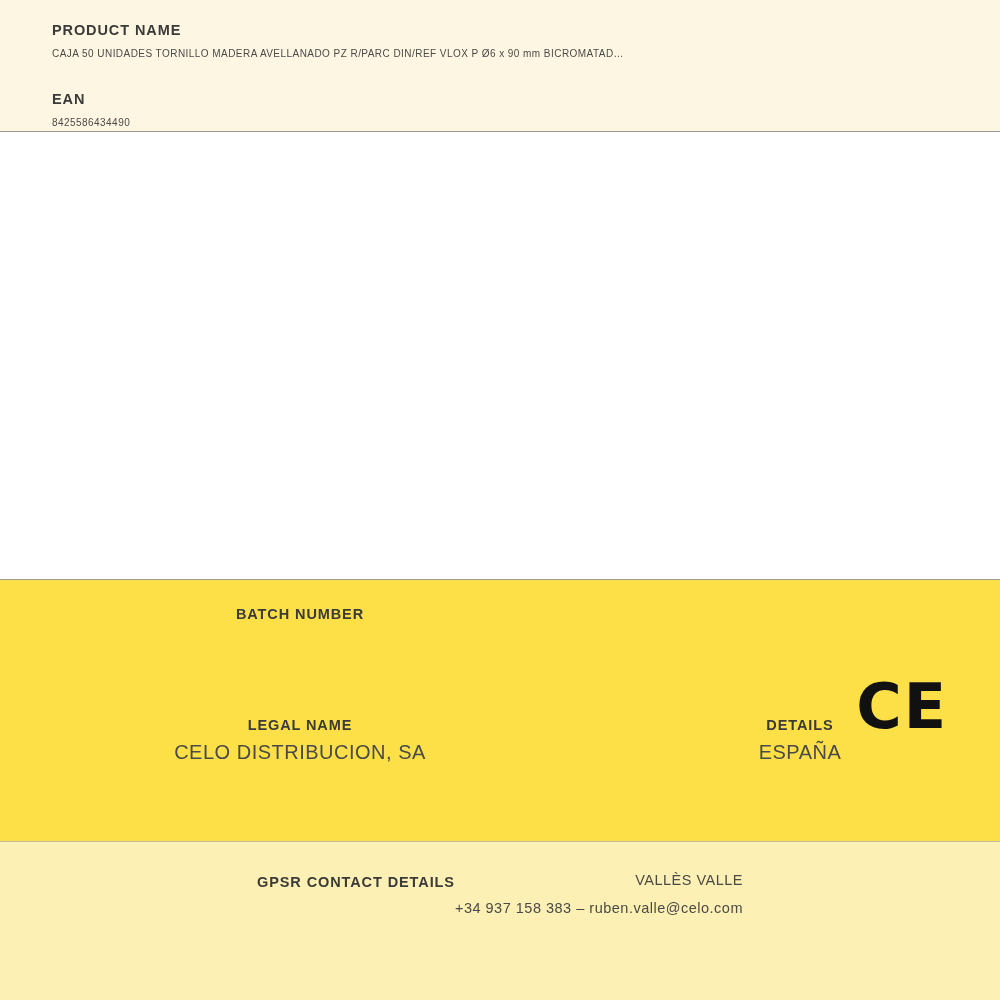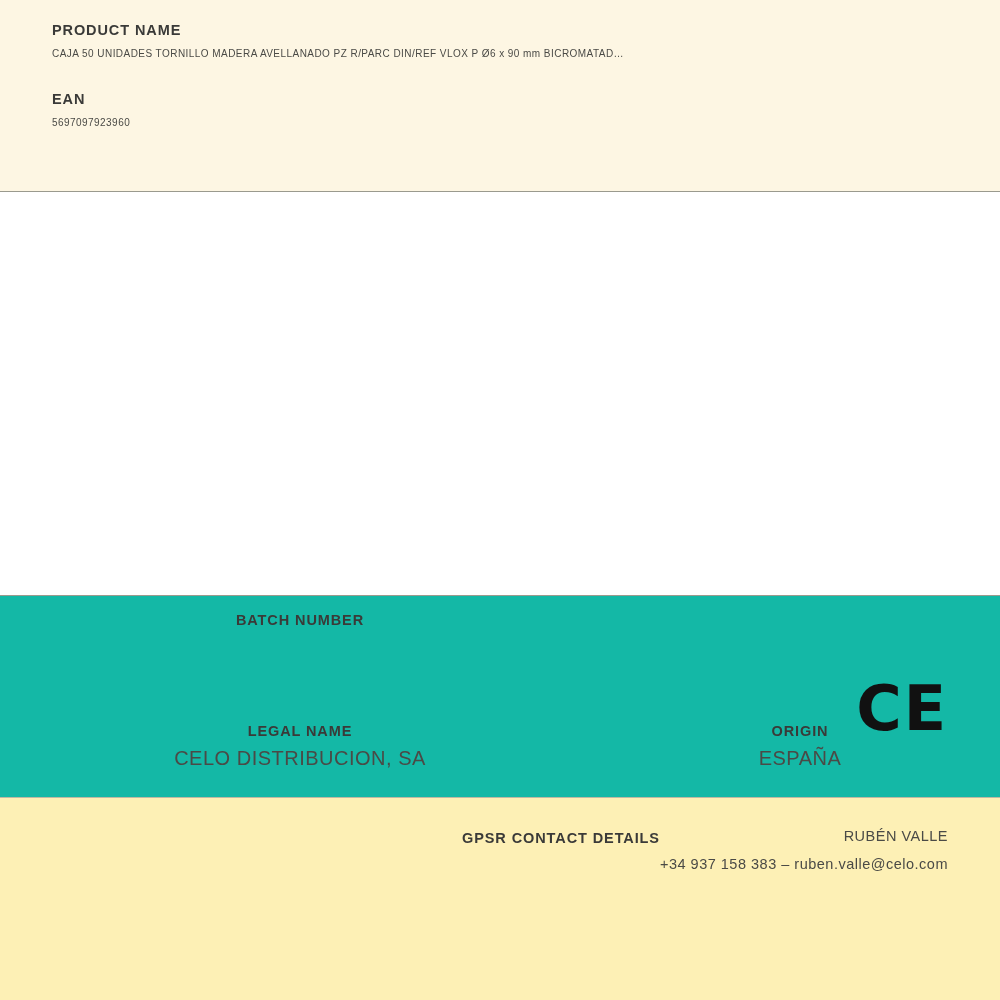--- a/index.html
+++ b/index.html
@@ -22,21 +22,21 @@
     position: relative;
     background: #ffffff;
   }
 
   
   .top-block {
     background: #fdf6e3;
     border-bottom: 1px solid #9a9a8e;
     padding: 22px 52px 8px 52px;
     box-sizing: border-box;
-    height: 192px;
+    height: 132px;
   }
   .field-label {
     font-size: 14.5px;
     letter-spacing: 0.9px;
     font-weight: bold;
     color: #3a3a38;
     margin: 0 0 10px 0;
   }
   .field-value {
     font-size: 10px;
@@ -51,26 +51,26 @@
 
   
   .middle-block {
     flex: 1 1 auto;
     background: #ffffff;
     border-bottom: 1px solid #9a9a8e;
   }
 
   
   .info-block {
-    background: #14b8a6;
+    background: #fde047;
     border-bottom: 1px solid #bfb9a2;
-    height: 202px;
+    height: 262px;
     box-sizing: border-box;
     position: relative;
-    padding-top: 16px;
+    padding-top: 26px;
   }
   .info-row {
     display: flex;
     width: 100%;
   }
   .info-col {
     width: 400px;
     text-align: center;
   }
   .info-col.col-a { width: 600px; }
@@ -86,37 +86,37 @@
     font-size: 20px;
     letter-spacing: 0.5px;
     color: #4a4a46;
     margin: 8px;
     min-height: 17px;
   }
   .info-row.second { margin-top: 62px; align-items: center; }
   .ce-mark {
     position: absolute;
     right: 52px;
-    top: 82px;
+    top: 96px;
     font-size: 62px;
     line-height: 1;
     font-weight: bold;
     color: #111111;
     letter-spacing: 2px;
     font-family: "DejaVu Sans", sans-serif;
   }
 
   
   .footer-block {
     background: #fdf0b5;
-    height: 202px;
+    height: 158px;
     box-sizing: border-box;
     padding: 30px 52px 0 52px;
     display: flex;
-    justify-content: flex-end;
+    justify-content: center;
     align-items: flex-start;
   }
   .footer-label {
     font-size: 14.5px;
     letter-spacing: 0.9px;
     font-weight: bold;
     color: #3a3a38;
     margin: 0;
     padding-top: 2px;
   }
@@ -134,21 +134,21 @@
 </head>
 <body>
 
 <div class="sheet">
 
   <div class="top-block">
     <p class="field-label">PRODUCT NAME</p>
     <p class="field-value">CAJA 50 UNIDADES TORNILLO MADERA AVELLANADO PZ R/PARC DIN/REF VLOX P Ø6 x 90 mm BICROMATAD…</p>
     <div class="gap-lg"></div>
     <p class="field-label">EAN</p>
-    <p class="field-value">5697097923960</p>
+    <p class="field-value">8425586434490</p>
   </div>
 
   <div class="middle-block"></div>
 
   <div class="info-block">
     <div class="info-row">
       <div class="info-col col-a">
         <p class="info-label">BATCH NUMBER</p>
         <p class="info-value"></p>
       </div>
@@ -156,29 +156,29 @@
         <p class="info-value"></p>
       </div>
     </div>
 
     <div class="info-row second">
       <div class="info-col col-a">
         <p class="info-label">LEGAL NAME</p>
         <p class="info-value">CELO DISTRIBUCION, SA</p>
       </div>
       <div class="info-col col-b">
-        <p class="info-label">ORIGIN</p>
+        <p class="info-label">DETAILS</p>
         <p class="info-value">ESPAÑA</p>
       </div>
     </div>
 
     <div class="ce-mark">CE</div>
   </div>
 
   <div class="footer-block">
     <p class="footer-label">GPSR CONTACT DETAILS</p>
     <div class="footer-lines">
-      <p class="footer-line">RUBÉN VALLE</p>
+      <p class="footer-line">VALLÈS VALLE</p>
       <p class="footer-line">+34 937 158 383 – ruben.valle@celo.com</p>
     </div>
   </div>
 
 </div>
 
 </body></html>

